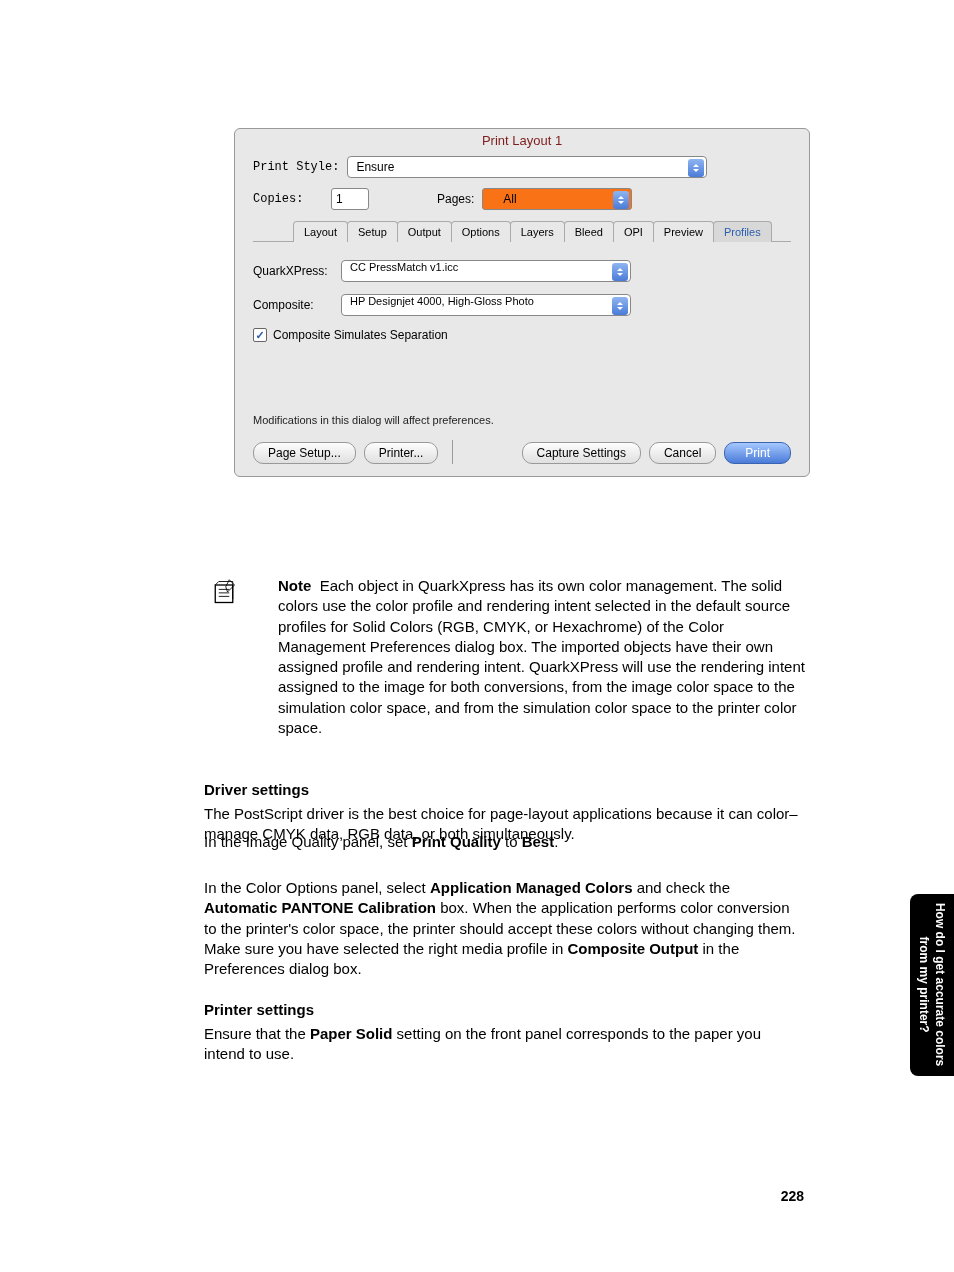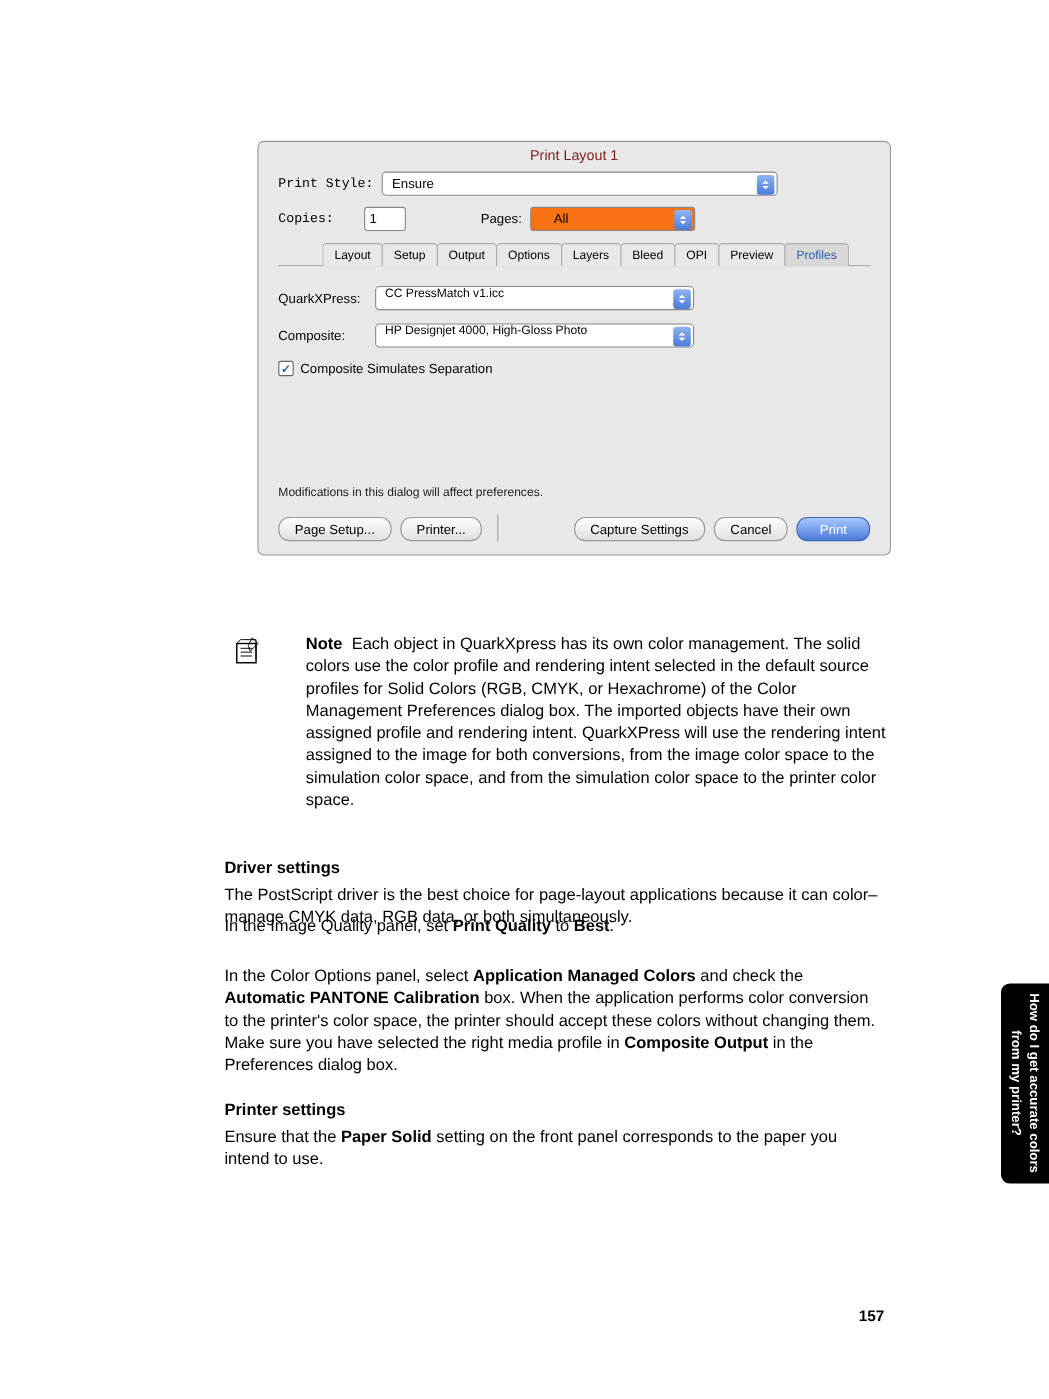--- a/index.html
+++ b/index.html
@@ -155,21 +155,21 @@
     display: flex;
     align-items: center;
     justify-content: center;
     color: #2a5db0;
     font-size: 11px;
     font-weight: bold;
   }
   .footnote {
     font-size: 11px;
     color: #222;
-    margin-top: 100px;
+    margin-top: 72px;
   }
   .btn-row {
     display: flex;
     align-items: flex-end;
     padding: 14px 18px 0;
     gap: 8px;
   }
   .btn {
     background: linear-gradient(#fdfdfd, #e0e0e0);
     border: 1px solid #999;
@@ -352,13 +352,13 @@
   <span>Ensure that the </span><b>Paper Solid</b><span> setting on the front panel corresponds to the paper you intend to use.</span>
 </div>
 
 <div class="side-tab">
   <div class="side-tab-inner">
     <span>How do I get accurate colors</span><br>
     <span>from my printer?</span>
   </div>
 </div>
 
-<div class="page-num">157</div>
+<div class="page-num">228</div>
 
 </body></html>

